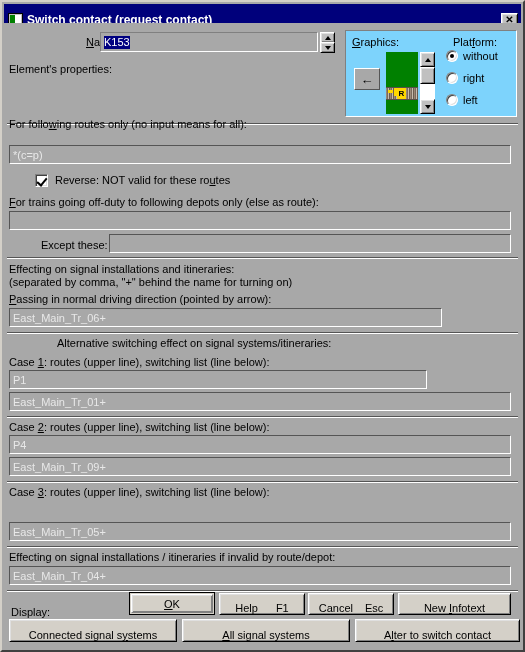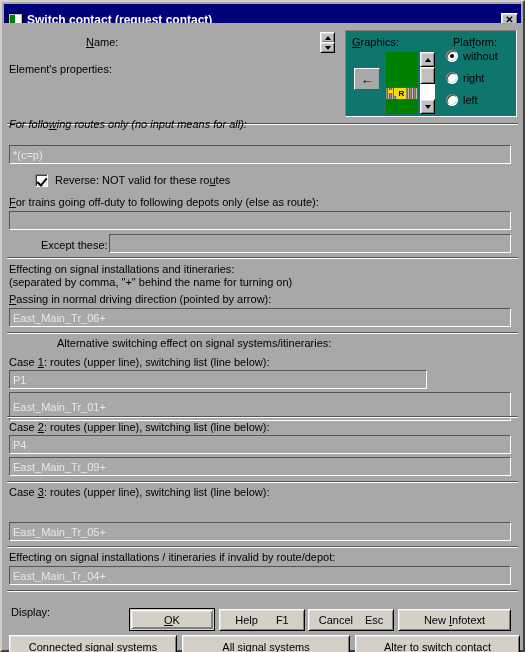--- a/index.html
+++ b/index.html
@@ -165,21 +165,21 @@
     border-right: 3px solid transparent;
     border-top: 4px solid #000;
   }
 
   
   .groupbox {
     position: absolute;
     border: 1px solid;
     border-color: #808080 #ffffff #ffffff #808080;
     box-sizing: border-box;
-    background: #0f766e;
+    background: #7dd3fc;
   }
 
   .arrow-btn {
     position: absolute;
     background: #a8a8a8;
     border: 1px solid;
     border-color: #ffffff #555555 #555555 #ffffff;
     box-sizing: border-box;
     display: flex; align-items: center; justify-content: center;
     font-size: 13px;
@@ -320,28 +320,27 @@
 
   
   .btn {
     position: absolute;
     background: #d4d0c8;
     border: 1px solid;
     border-color: #ffffff #000000 #000000 #ffffff;
     box-shadow: inset 1px 1px 0 #dfdfdf, inset -1px -1px 0 #808080;
     box-sizing: border-box;
     display: flex;
-    align-items: center;
+    align-items: flex-end;
     justify-content: center;
     font-size: 11px;
     color: #000;
     cursor: default;
     white-space: nowrap;
     font-family: "Liberation Sans", sans-serif;
-    margin-top: 16px;
   }
   .btn.default {
     border: 1px solid #000;
     box-shadow: none;
     padding: 1px;
   }
   .btn.default .inner {
     width: 100%;
     height: 100%;
     background: #d4d0c8;
@@ -366,20 +365,23 @@
       <i class="g1"></i>
         <i class="g2"></i>
     </span>
     <span class="ttl">Switch contact (request contact)</span>
     <span class="close-btn">✕</span>
   </div>
 
   <div class="client">
 
     <span class="lbl" style="left:82px; top:13px;"><u>N</u>ame:</span>
+    <div class="field editable" style="left:96px; top:9px; width:218px; height:20px;">
+      <span class="sel">K153</span>
+    </div>
     <div class="spin" style="left:316px; top:9px;">
       <div class="sb">
           <span class="tri-up"></span>
         </div>
       <div class="sb" style="margin-top:-1px;">
           <span class="tri-dn"></span>
         </div>
     </div>
 
     <span class="lbl" style="left:5px; top:40px;">Element's properties:</span>
@@ -420,21 +422,21 @@
         <span class="rl">right</span>
       </div>
       <div class="radio" style="left:100px; top:63px;">
         <span class="dot"></span>
         <span class="rl">left</span>
       </div>
     </div>
 
     <div class="sep" style="left:3px; top:100px; width:511px;"></div>
 
-    <span class="lbl" style="left:5px; top:95px;font-style:italic;">For follo<u>w</u>ing routes only (no input means for all):</span>
+    <span class="lbl" style="left:5px; top:95px;">For follo<u>w</u>ing routes only (no input means for all):</span>
     <div class="field" style="left:5px; top:122px; width:502px; height:19px;">
       <span class="val">*(c=p)</span>
     </div>
 
     <div class="checkrow" style="left:31px; top:151px;">
       <span class="box on"></span>
       <span class="lbl" style="position:static;">Reverse: NOT valid for these ro<u>u</u>tes</span>
     </div>
 
     <span class="lbl" style="left:5px; top:173px;"><u>F</u>or trains going off-duty to following depots only (else as route):</span>
@@ -445,33 +447,33 @@
     <span class="lbl" style="left:37px; top:216px;">Except these:</span>
     <div class="field" style="left:105px; top:211px; width:402px; height:19px;">
       <span class="val"></span>
     </div>
 
     <div class="sep" style="left:3px; top:234px; width:511px;"></div>
 
     <span class="lbl" style="left:5px; top:240px;">Effecting on signal installations and itineraries:</span>
     <span class="lbl" style="left:5px; top:253px;">(separated by comma, "+" behind the name for turning on)</span>
     <span class="lbl" style="left:5px; top:270px;"><u>P</u>assing in normal driving direction (pointed by arrow):</span>
-    <div class="field" style="left:5px; top:285px; width:502px; height:19px;">
+    <div class="field" style="left:5px; top:285px; width:433px; height:19px;">
       <span class="val">East_Main_Tr_06+</span>
     </div>
 
     <div class="sep" style="left:3px; top:309px; width:511px;"></div>
 
     <span class="lbl" style="left:5px; top:314px;margin-left:48px;">Alternative switching effect on signal systems/itineraries:</span>
 
     <span class="lbl" style="left:5px; top:333px;">Case <u>1</u>: routes (upper line), switching list (line below):</span>
     <div class="field" style="left:5px; top:347px; width:418px; height:19px;">
       <span class="val">P1</span>
     </div>
-    <div class="field" style="left:5px; top:369px; width:502px; height:29px;">
+    <div class="field" style="left:5px; top:369px; width:502px; height:19px;">
       <span class="val">East_Main_Tr_01+</span>
     </div>
 
     <div class="sep" style="left:3px; top:393px; width:511px;"></div>
 
     <span class="lbl" style="left:5px; top:398px;">Case <u>2</u>: routes (upper line), switching list (line below):</span>
     <div class="field" style="left:5px; top:412px; width:502px; height:19px;">
       <span class="val">P4</span>
     </div>
     <div class="field" style="left:5px; top:434px; width:502px; height:19px;">

